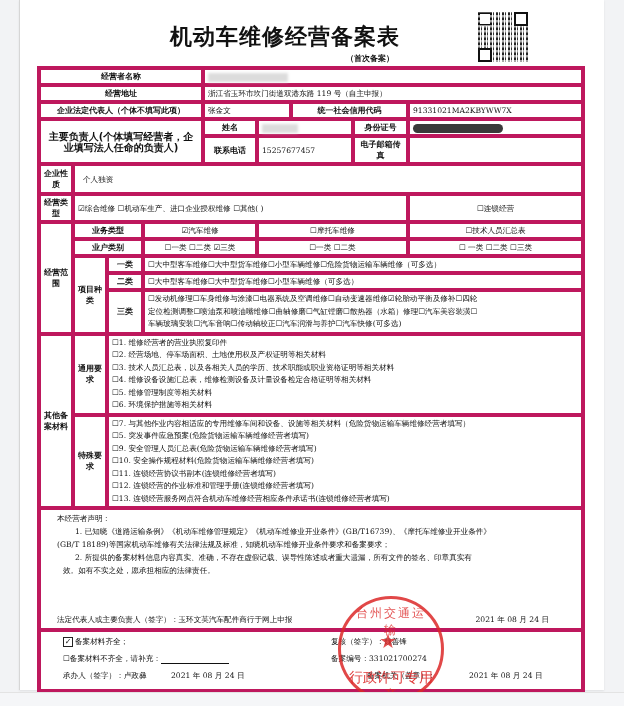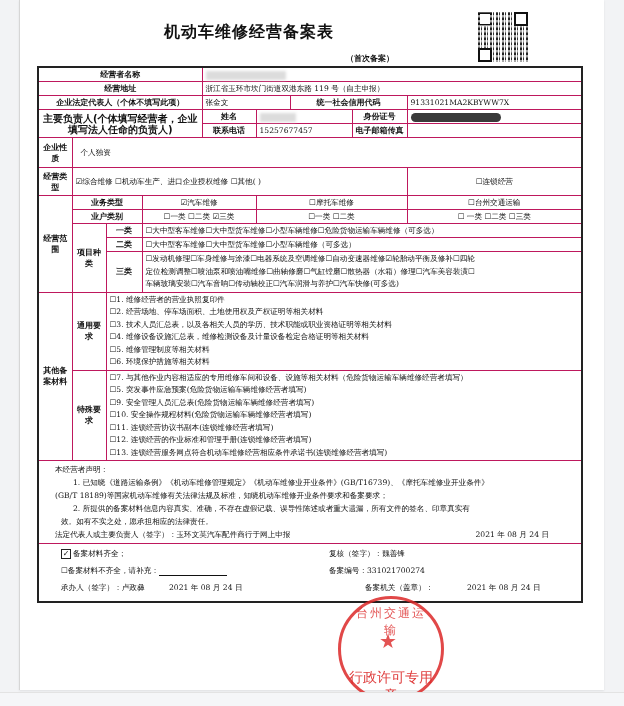--- a/index.html
+++ b/index.html
@@ -5,21 +5,21 @@
   html, body { margin: 0; padding: 0; }
   body {
     width: 624px; height: 706px; background: #f2f3f5; position: relative; overflow: hidden;
     font-family: "DejaVu Serif", "Liberation Serif", serif; color: #111;
   }
   .page {
     position: absolute; left: 19px; top: 0; width: 584px; height: 690px;
     background: #fff; border-left: 1px solid #d6d6d6; box-shadow: 0 1px 2px rgba(0,0,0,0.08);
   }
   .title {
-    position: absolute; left: 144px; top: 22px; font-size: 16px; font-weight: bold;
+    position: absolute; left: 150px; top: 22px; font-size: 22px; font-weight: bold;
     font-family: Liberation Sans, sans-serif; letter-spacing: 1px;
   }
   .subtitle { position: absolute; left: 326px; top: 53px; font-size: 8px; font-weight: bold; }
   .qr {
     position: absolute; left: 458px; top: 12px; width: 50px; height: 50px;
     background:
       repeating-linear-gradient(90deg, #222 0 2px, #fff 2px 3px, #333 3px 4px, #fff 4px 6px),
       #fff;
     outline: 2px solid #fff;
   }
@@ -32,32 +32,32 @@
   .qr .qr-mask {
     position: absolute; inset: 0;
     background: repeating-linear-gradient(0deg, rgba(255,255,255,0.6) 0 2px, transparent 2px 4px, rgba(255,255,255,0.3) 4px 5px);
   }
 
   table.form {
     position: absolute; left: 37px; top: 66px; width: 544px;
     border-collapse: collapse; font-size: 7.6px; table-layout: fixed;
   }
   table.form td {
-    border: 1px solid #be185d; padding: 1px 3px; line-height: 11px; vertical-align: middle;
+    border: 4px solid #be185d; padding: 1px 3px; line-height: 11px; vertical-align: middle;
   }
   table.form { border: 2px solid #222; }
   .c { text-align: center; }
   .sans { font-family: "DejaVu Sans", "Liberation Sans", sans-serif; font-weight: bold; font-size: 8px; }
   .blur { display: inline-block; background: #dcdcdc; filter: blur(1.5px); height: 9px; vertical-align: middle; }
   .blur-dark { display: inline-block; background: #3a3a3a; border-radius: 6px; height: 9px; vertical-align: middle; }
   .lines div { line-height: 12.5px; }
   .decl { padding: 2px 16px !important; }
   .decl div { line-height: 13px; }
   .indent { padding-left: 18px; }
-  .row-sign { display: flex; justify-content: space-between; }
+  .row-sign { display: flex; justify-content: space-between; margin-top: 36px; }
   .footer-cell { padding: 2px 4px 3px 4px !important; }
   .fgrid { position: relative; height: 52px; }
   .fgrid span { position: absolute; white-space: nowrap; }
   .checkbox-box { display: inline-block; width: 8px; height: 8px; border: 1px solid #222; vertical-align: middle; text-align: center; line-height: 8px; font-size: 8px; margin-right: 2px; }
   .underline { display: inline-block; width: 68px; border-bottom: 1px solid #111; height: 8px; vertical-align: bottom; }
 
   .stamp {
     position: absolute; left: 338px; top: 596px; width: 100px; height: 100px; border-radius: 50%;
     border: 3px solid rgba(220, 40, 40, 0.85); pointer-events: none;
   }
@@ -139,21 +139,21 @@
     <td class="c sans">经营类型</td>
     <td colspan="7">☑综合维修 ☐机动车生产、进口企业授权维修 ☐其他(      )</td>
     <td colspan="2" class="c">☐连锁经营</td>
   </tr>
 
   <tr>
     <td rowspan="5" class="c sans">经营范围</td>
     <td colspan="2" class="c sans">业务类型</td>
     <td colspan="2" class="c">☑汽车维修</td>
     <td colspan="3" class="c">☐摩托车维修</td>
-    <td colspan="2" class="c">☐台州交通运输</td>
+    <td colspan="2" class="c">☐技术人员汇总表</td>
   </tr>
   <tr>
     <td colspan="2" class="c sans">业户类别</td>
     <td colspan="2" class="c">☐一类   ☐二类   ☑三类</td>
     <td colspan="3" class="c">☐一类   ☐二类</td>
     <td colspan="2" class="c">☐ 一类   ☐二类   ☐三类</td>
   </tr>
   <tr>
     <td rowspan="3" class="c sans">项目种类</td>
     <td class="c sans">一类</td>

